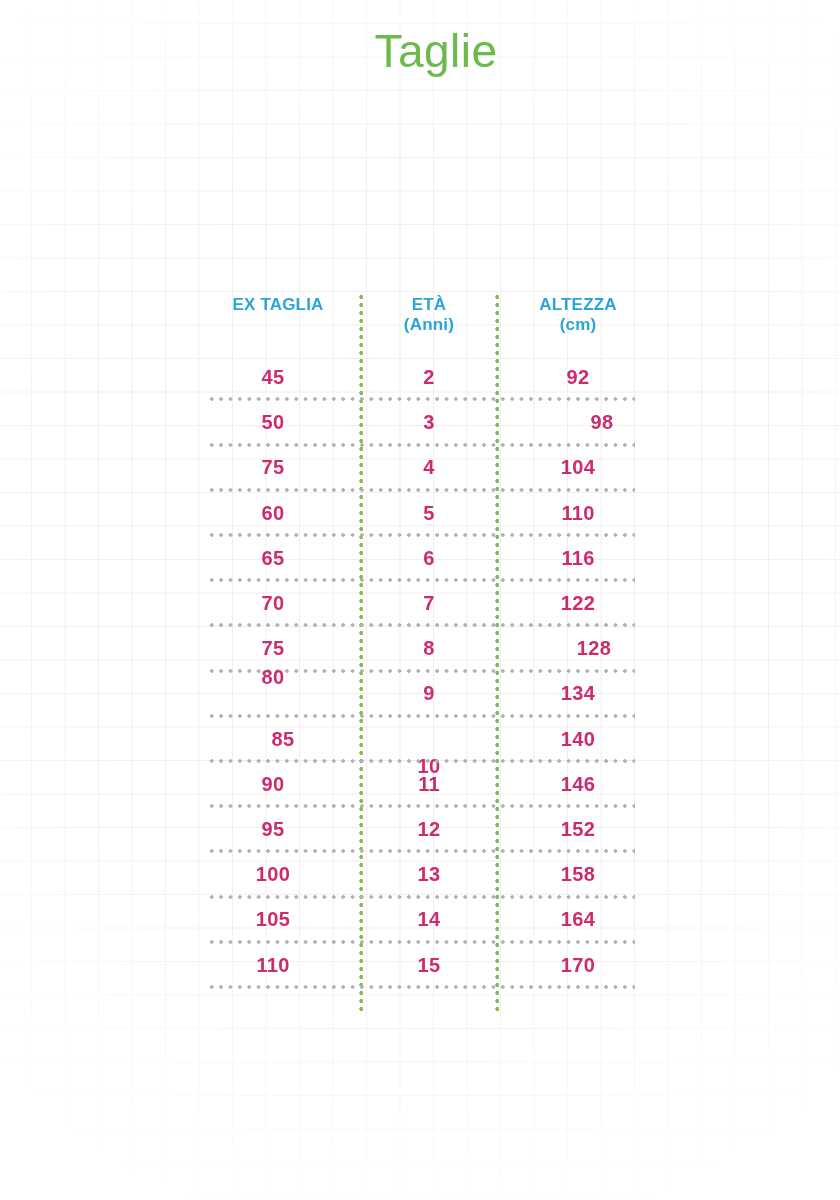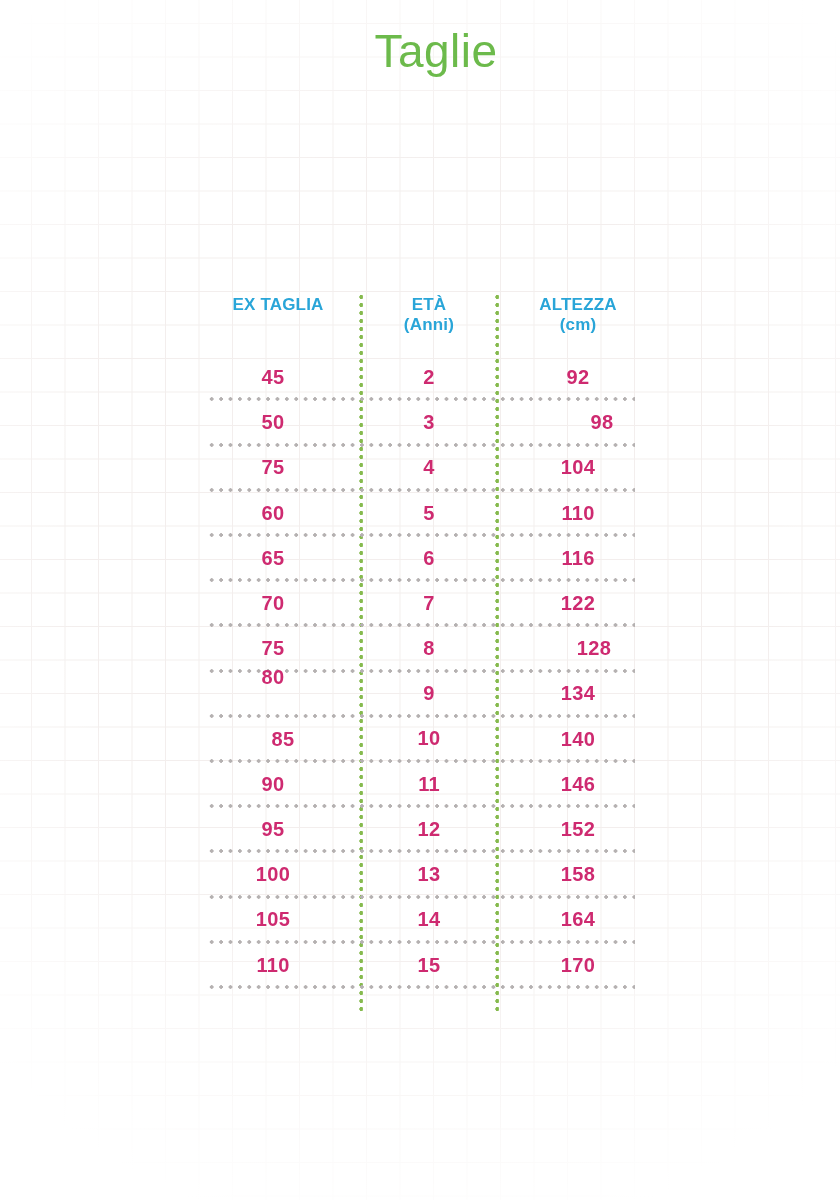--- a/index.html
+++ b/index.html
@@ -156,21 +156,21 @@
         <div class="row-sep" style="top: 668.6px;"></div>
       </div>
       <div>
         <span class="cell" style="left: 273px; top: 669px; margin-top: 8px;">80</span>
         <span class="cell" style="left: 429px; top: 693.4px;">9</span>
         <span class="cell" style="left: 578px; top: 693.4px;">134</span>
         <div class="row-sep" style="top: 713.8px;"></div>
       </div>
       <div>
         <span class="cell" style="left: 283px; top: 738.6px;">85</span>
-        <span class="cell" style="left: 429px; top: 738px;">10</span>
+        <span class="cell" style="left: 429px; top: 766px;">10</span>
         <span class="cell" style="left: 578px; top: 738.6px;">140</span>
         <div class="row-sep" style="top: 759px;"></div>
       </div>
       <div>
         <span class="cell" style="left: 273px; top: 783.8px;">90</span>
         <span class="cell" style="left: 429px; top: 783.8px;">11</span>
         <span class="cell" style="left: 578px; top: 783.8px;">146</span>
         <div class="row-sep" style="top: 804.2px;"></div>
       </div>
       <div>

